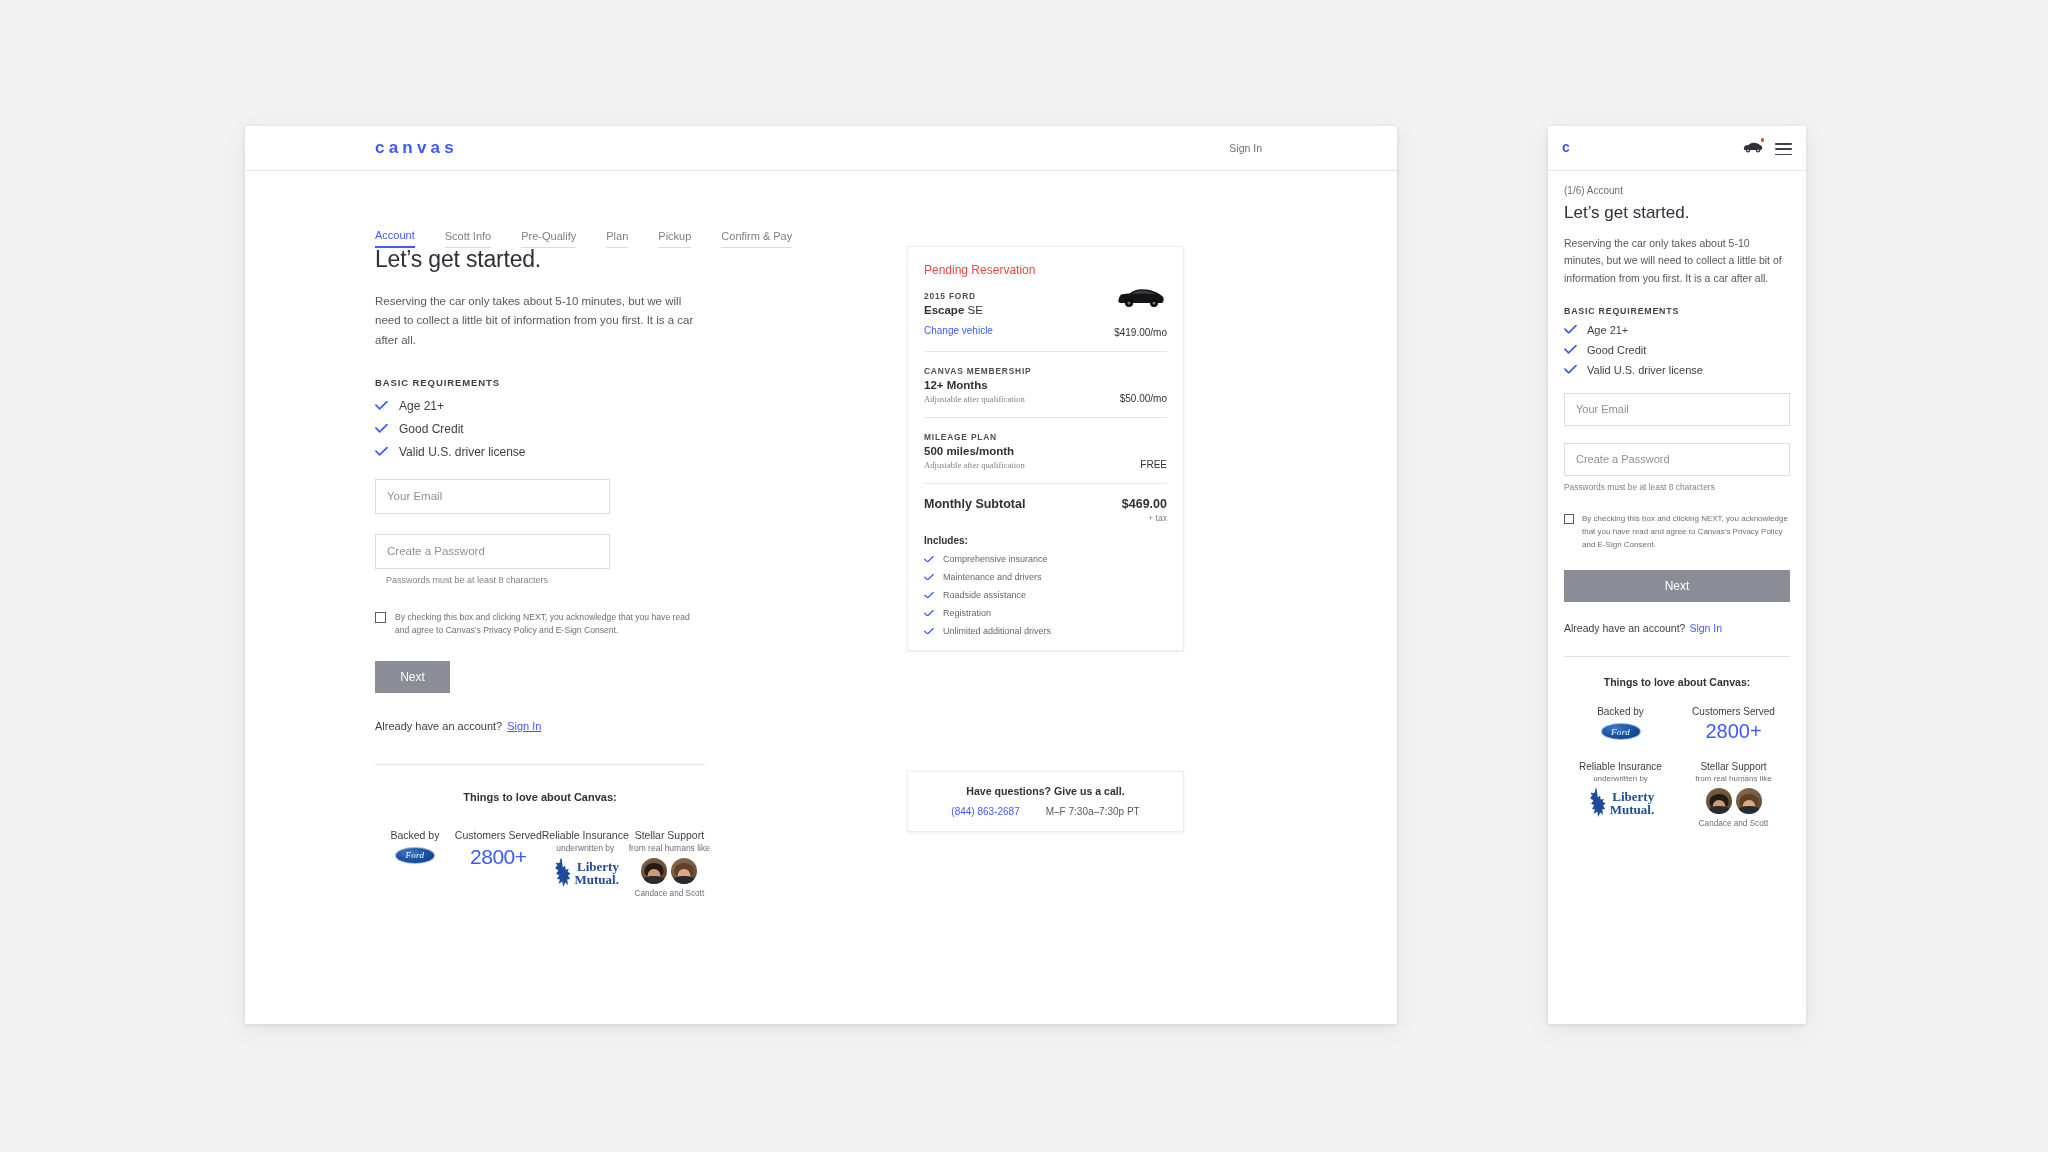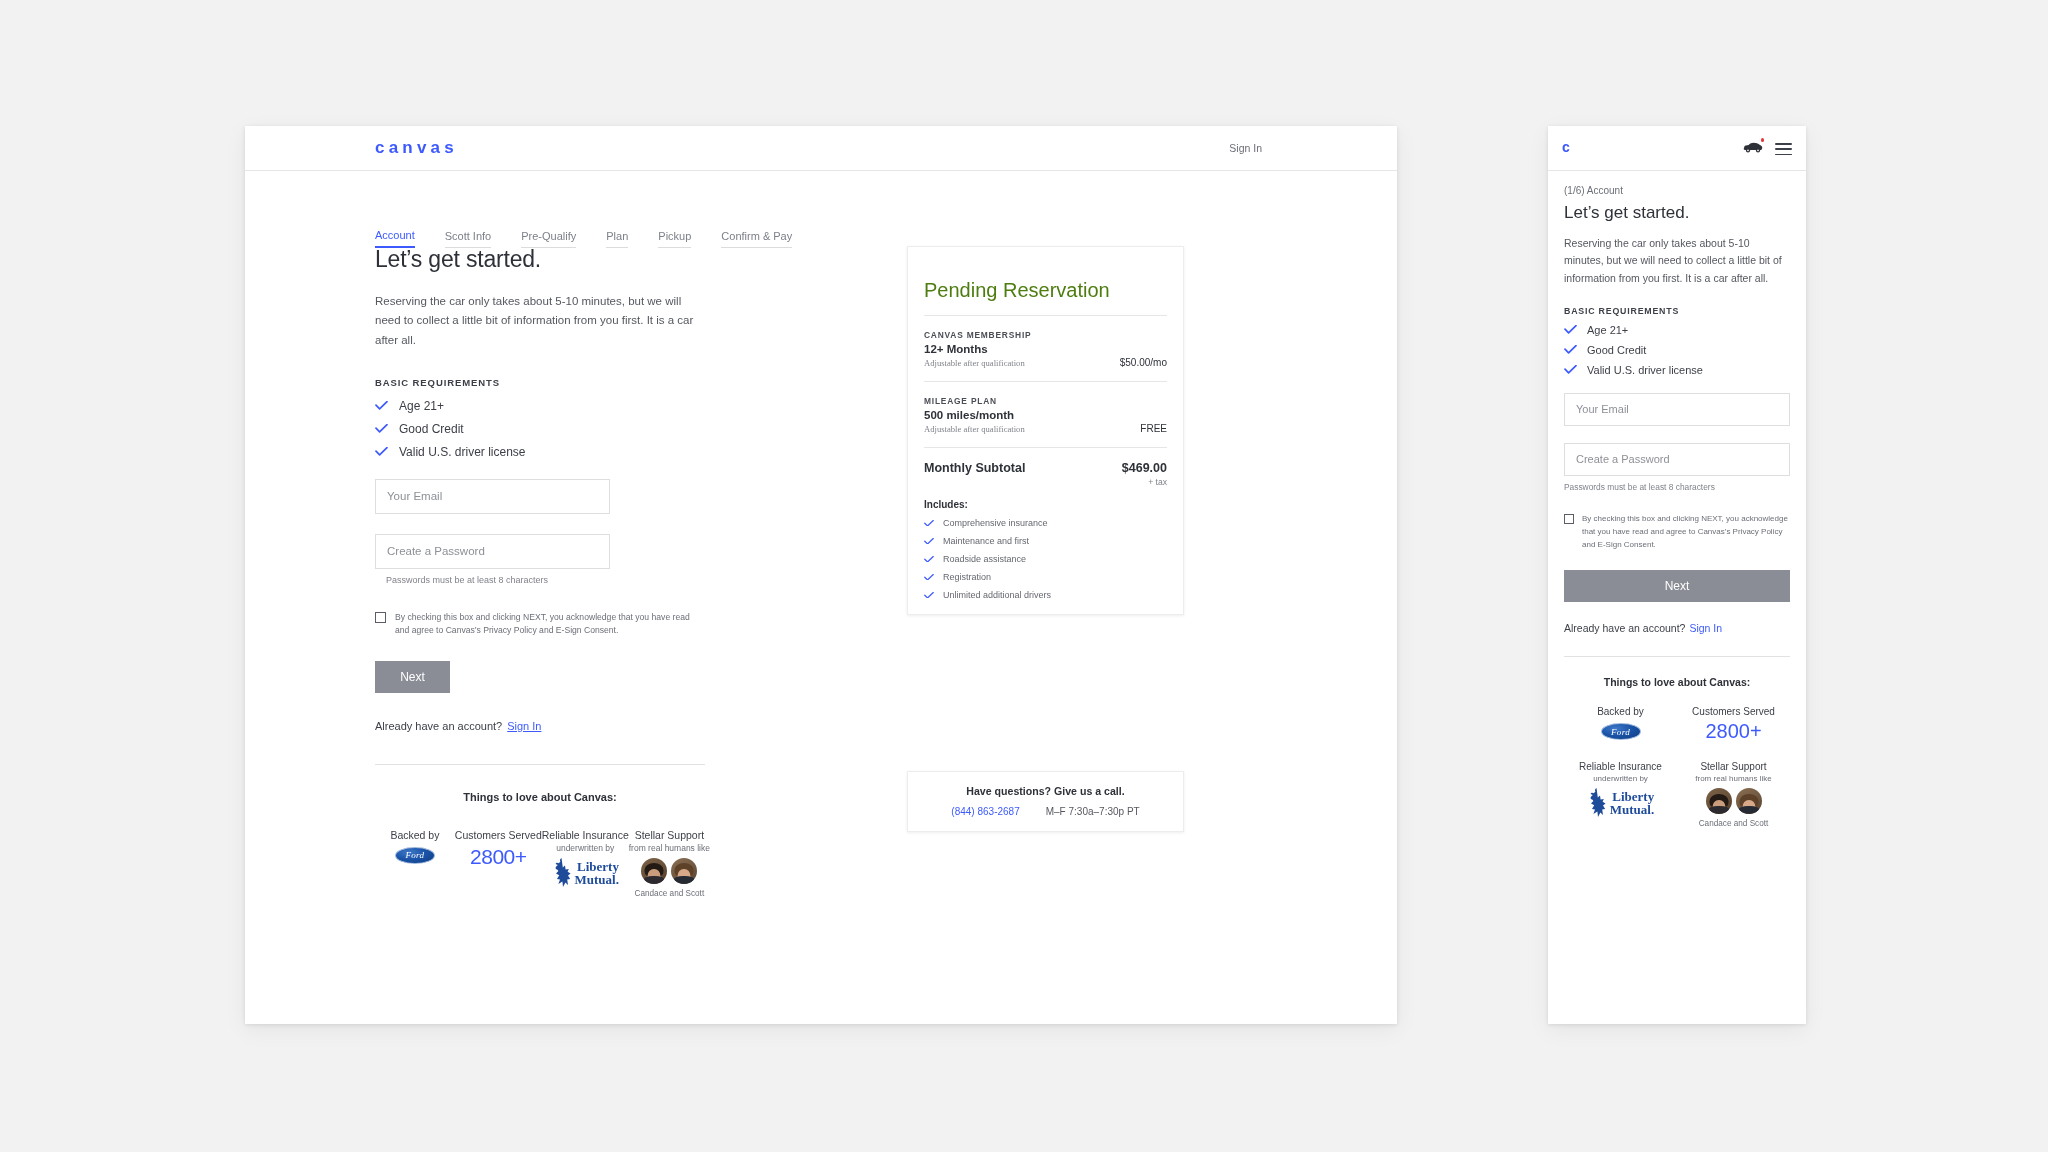--- a/index.html
+++ b/index.html
@@ -150,21 +150,21 @@
   .av.a2 .body { background: #262a33; }
   .av-cap { margin-top: 5px; font-size: 8.2px; color: #6c6f77; text-align: center; white-space: nowrap; }
 
   
   .res-card {
     position: absolute; left: 662px; top: 120px; width: 277px;
     background: #fff; border: 1px solid #ededed;
     box-shadow: 0 1px 3px rgba(0,0,0,.07);
     padding: 16px 16px 14px 16px;
   }
-  .res-title { font-size: 20px; color: #4d7c0f; margin-top: 16px; }
+  .res-title { font-size: 12px; color: #ef4444; }
   .res-row { position: relative; padding-top: 14px; }
   .kicker { font-size: 8.4px; font-weight: 700; letter-spacing: .8px; color: #4a4d55; }
   .model { font-size: 11.5px; color: #2e3138; margin-top: 3px; }
   .model b { font-weight: 700; }
   .model span { font-weight: 400; }
   .link-blue { color: #3d5afe; font-size: 10px; margin-top: 9px; display: inline-block; }
   .price { position: absolute; right: 0; bottom: 0; font-size: 10px; color: #2e3138; }
   .car {
     position: absolute; right: 2px; top: 10px; width: 48px; height: 22px;
   }
@@ -350,20 +350,34 @@
               </div>
           </div>
           <div class="av-cap">Candace and Scott</div>
         </div>
       </div>
     </div>
 
     <div class="res-card">
       <div class="res-title">Pending Reservation</div>
 
+      <div class="res-row">
+        <svg class="car" viewBox="0 0 48 22">
+          <path d="M4 16 C2 16 1 14.8 1.4 13.2 L2.6 9.4 C3 8.2 4 7.4 5.4 7.2 L13 6.2 C16 3.4 20 2.2 25 2.2 C31 2.2 37 3.6 41.6 6.6 L44.4 8.6 C46 9.6 46.8 11 46.6 12.6 L46.4 14.2 C46.2 15.4 45.2 16 44 16 Z" fill="#141416"></path>
+          <path d="M14.6 6.6 C17.2 4.6 20.6 3.6 24.6 3.6 C29.6 3.6 34.6 4.8 38.6 7 Z" fill="#3a3c42"></path>
+          <circle cx="12" cy="16" r="4" fill="#0c0c0e"></circle>
+          <circle cx="12" cy="16" r="1.6" fill="#6e7178"></circle>
+          <circle cx="37" cy="16" r="4" fill="#0c0c0e"></circle>
+          <circle cx="37" cy="16" r="1.6" fill="#6e7178"></circle>
+        </svg>
+        <div class="kicker">2015 FORD</div>
+        <div class="model"><b>Escape</b> <span>SE</span></div>
+        <a class="link-blue">Change vehicle</a>
+        <div class="price">$419.00/mo</div>
+      </div>
 
       <div class="divider"></div>
 
       <div class="res-row">
         <div class="kicker">CANVAS MEMBERSHIP</div>
         <div class="model"><b>12+ Months</b></div>
         <div class="adj">Adjustable after qualification</div>
         <div class="price">$50.00/mo</div>
       </div>
 
@@ -393,21 +407,21 @@
               </svg>
             </span>
           <span>Comprehensive insurance</span>
         </div>
         <div class="inc">
           <span class="check">
               <svg viewBox="0 0 13 9">
                 <path d="M1 4.2 L4.6 7.8 L12 0.6" fill="none" stroke="#3d5afe" stroke-width="1.6" stroke-linecap="round" stroke-linejoin="round"></path>
               </svg>
             </span>
-          <span>Maintenance and first</span>
+          <span>Maintenance and drivers</span>
         </div>
         <div class="inc">
           <span class="check">
               <svg viewBox="0 0 13 9">
                 <path d="M1 4.2 L4.6 7.8 L12 0.6" fill="none" stroke="#3d5afe" stroke-width="1.6" stroke-linecap="round" stroke-linejoin="round"></path>
               </svg>
             </span>
           <span>Roadside assistance</span>
         </div>
         <div class="inc">

